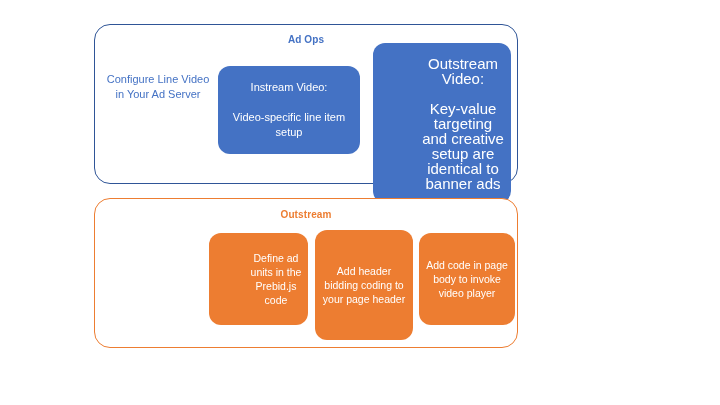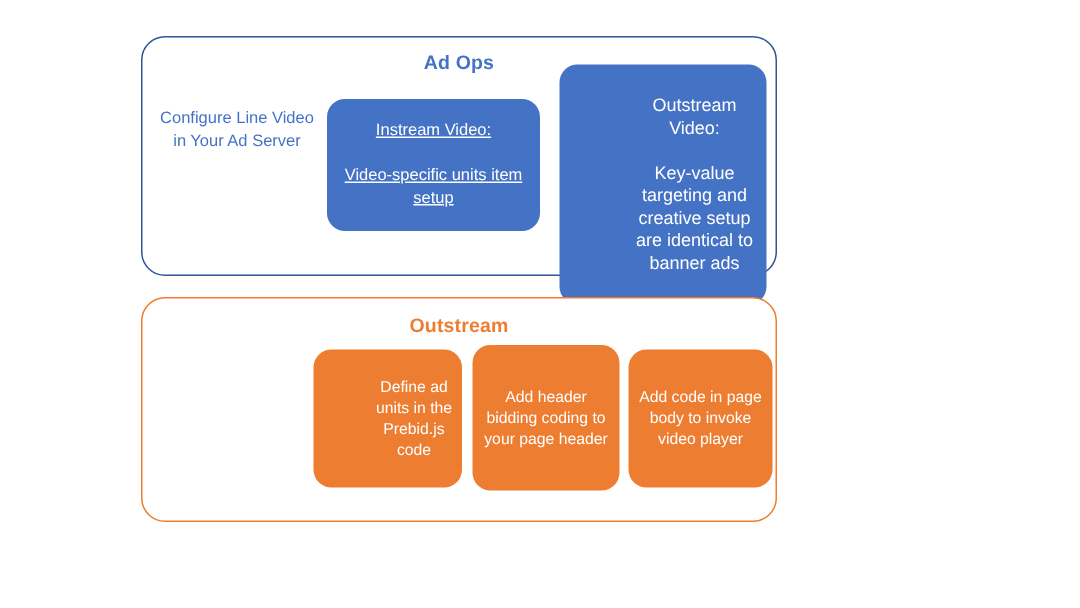--- a/index.html
+++ b/index.html
@@ -42,21 +42,21 @@
     width: 424px;
     height: 150px;
     border: 1.3px solid #ED7D31;
   }
 
   .group-title {
     position: absolute;
     left: 0;
     width: 100%;
     text-align: center;
-    font-size: 13px;
+    font-size: 10px;
     font-weight: bold;
     letter-spacing: 0.1px;
   }
   .group-title--adops {
     top: 9px;
     color: #4472C4;
   }
   .group-title--devs {
     top: 10px;
     color: #ED7D31;
@@ -100,60 +100,59 @@
   }
 
   
   .box--instream {
     left: 218px;
     top: 66px;
     width: 142px;
     height: 88px;
     font-size: 11px;
     line-height: 15px;
-    text-decoration: underline;
   }
   .box--outstream {
     left: 373px;
     top: 43px;
     width: 138px;
     height: 160px;
-    font-size: 12px;
+    font-size: 15px;
     line-height: 15px;
     padding-left: 48px;
   }
 
   
   .box--dev {
     top: 233px;
     height: 92px;
     width: 99px;
     font-size: 10.5px;
     line-height: 14px;
   }
   .box--dev1 { left: 101px; }
   .box--dev2 { left: 209px; padding-left: 41px; }
-  .box--dev3 { left: 315px; top: 230px; height: 97px; width: 98px; }
+  .box--dev3 { left: 315px; top: 230px; height: 110px; width: 98px; }
   .box--dev4 { left: 419px; width: 96px; }
 </style>
 </head>
 <body>
 
 <div class="canvas">
 
   <div class="group group--adops">
     <div class="group-title group-title--adops">Ad Ops</div>
   </div>
 
   <div class="plain-label">Configure Line Video in Your Ad Server</div>
 
   <div class="box box--blue box--instream">
     <span class="line">Instream Video:</span>
     <span class="spacer"></span>
-    <span class="line">Video-specific units item setup</span>
+    <span class="line">Video-specific line item setup</span>
   </div>
 
   <div class="box box--blue box--outstream">
     <span class="line">Outstream Video:</span>
     <span class="spacer"></span>
     <span class="line">Key-value targeting and creative setup are identical to banner ads</span>
   </div>
 
   <div class="group group--devs">
     <div class="group-title group-title--devs">Outstream</div>

